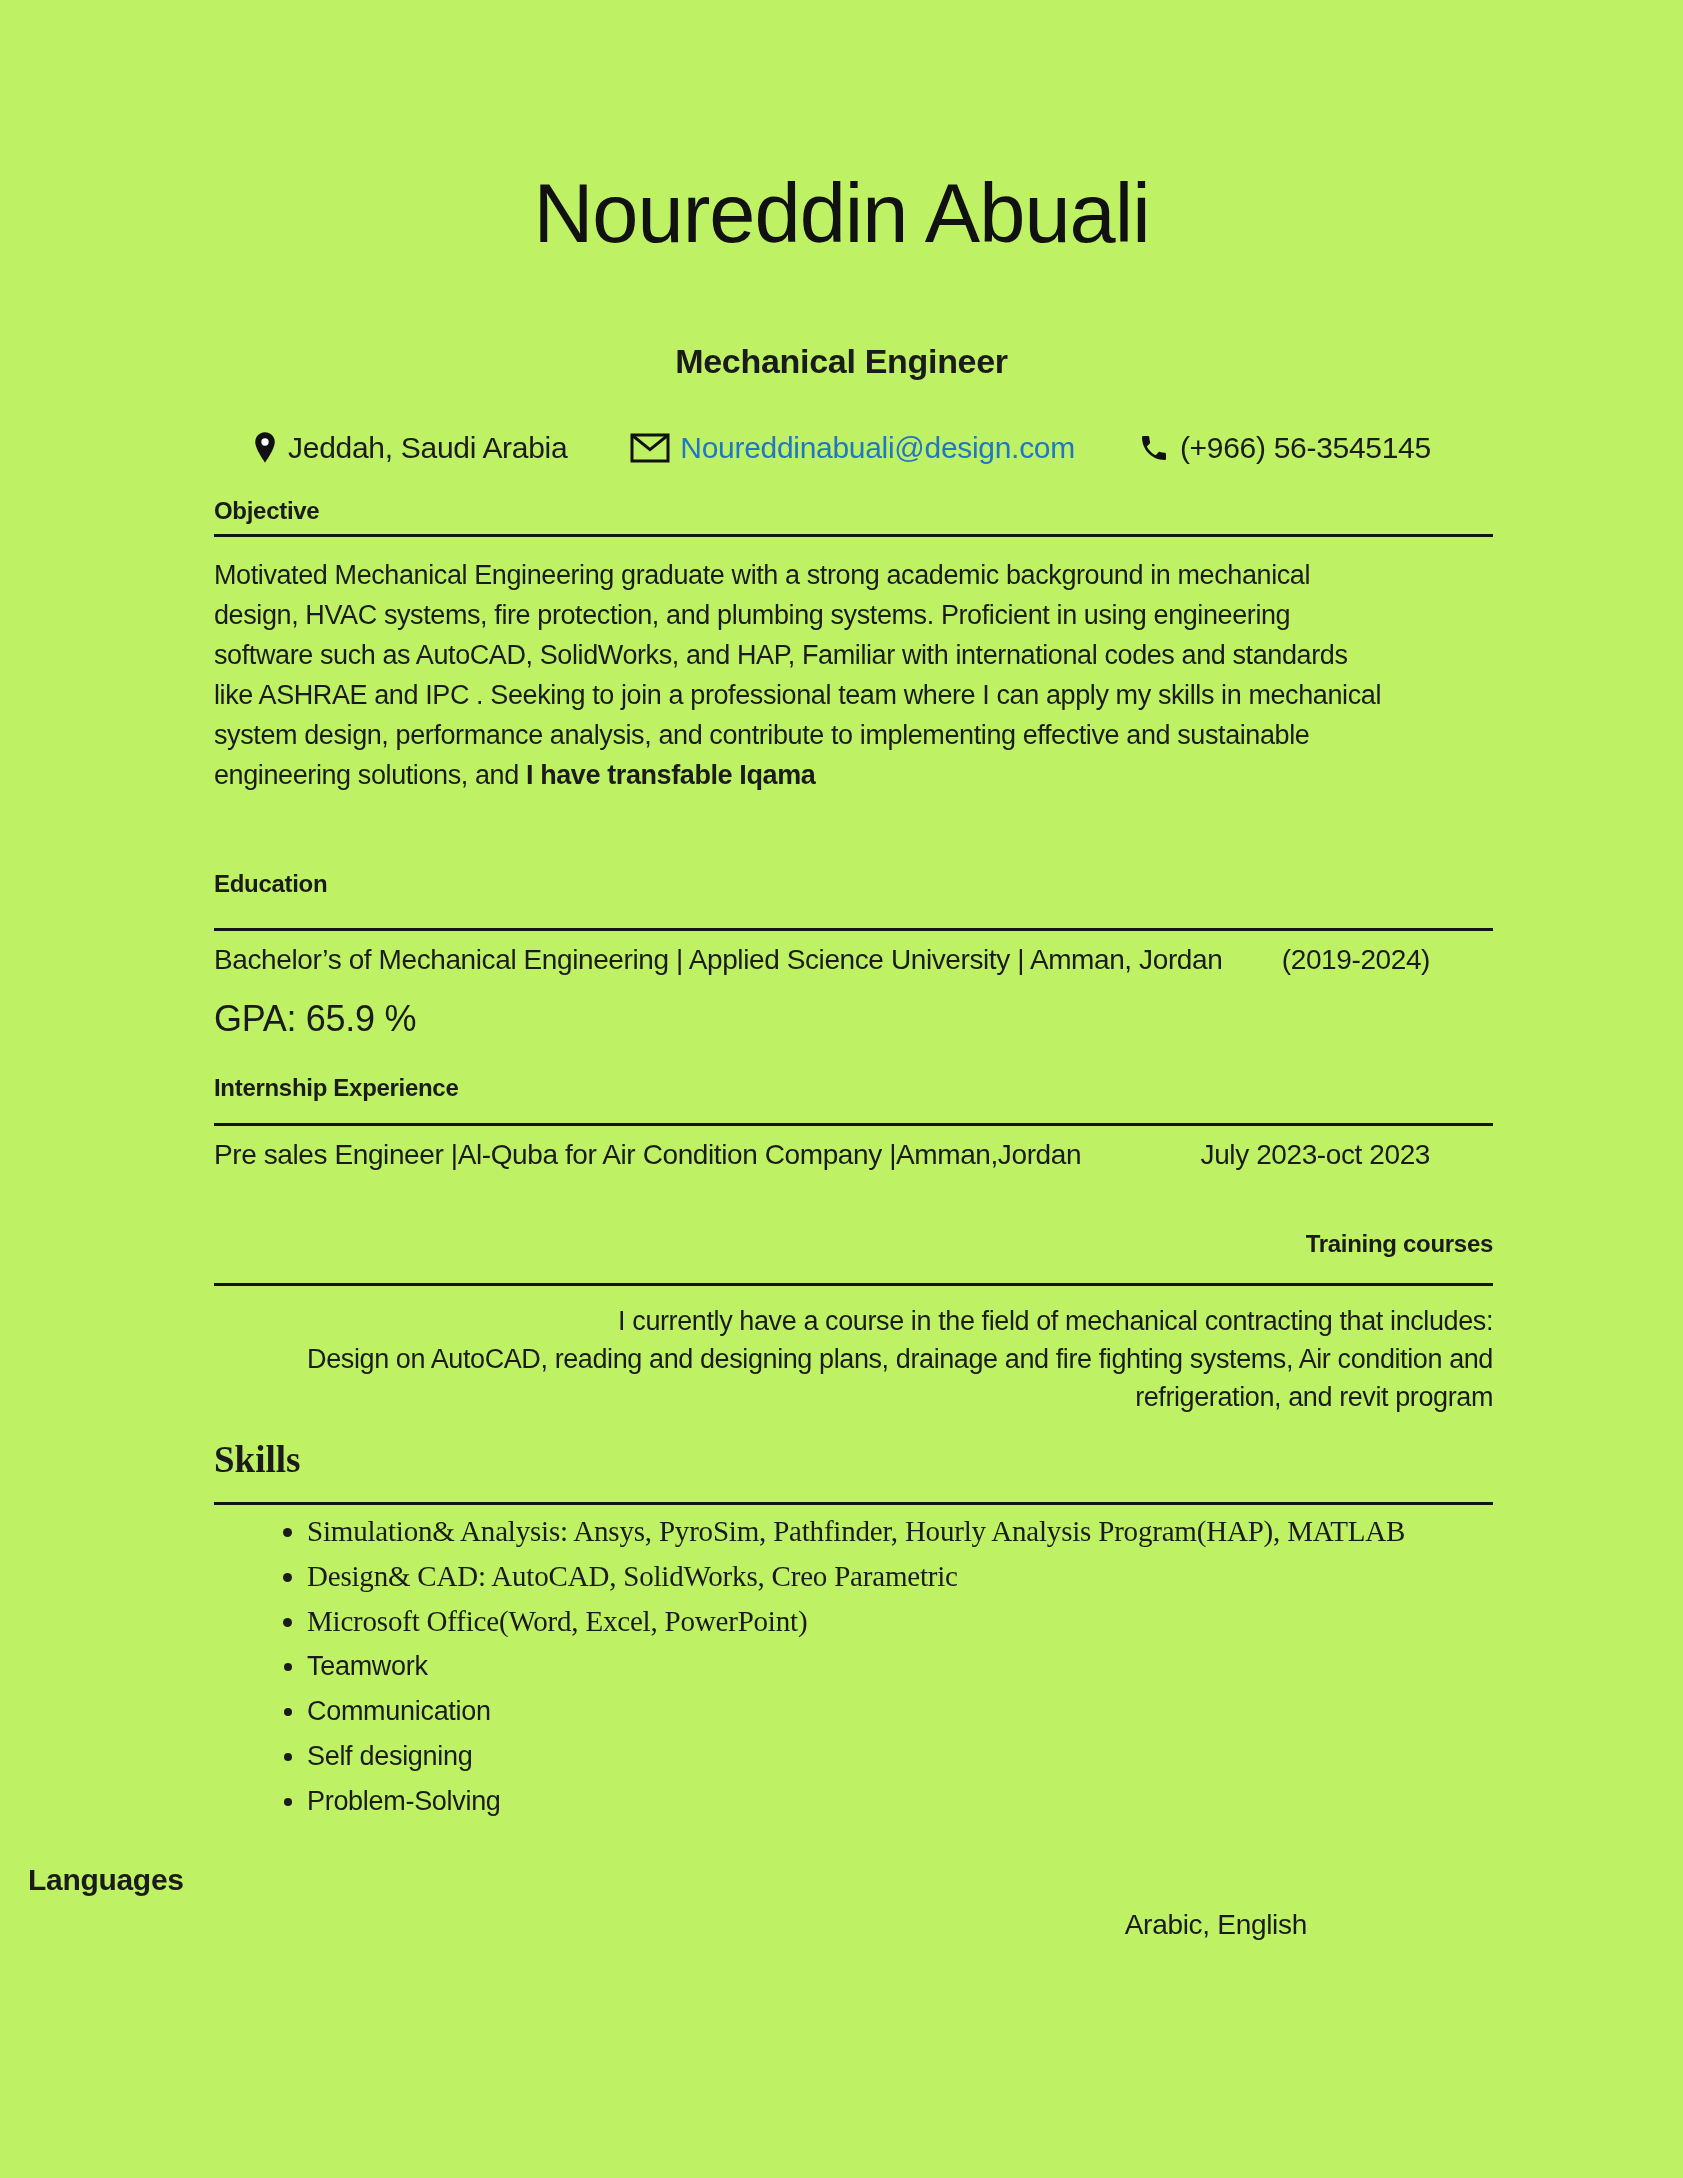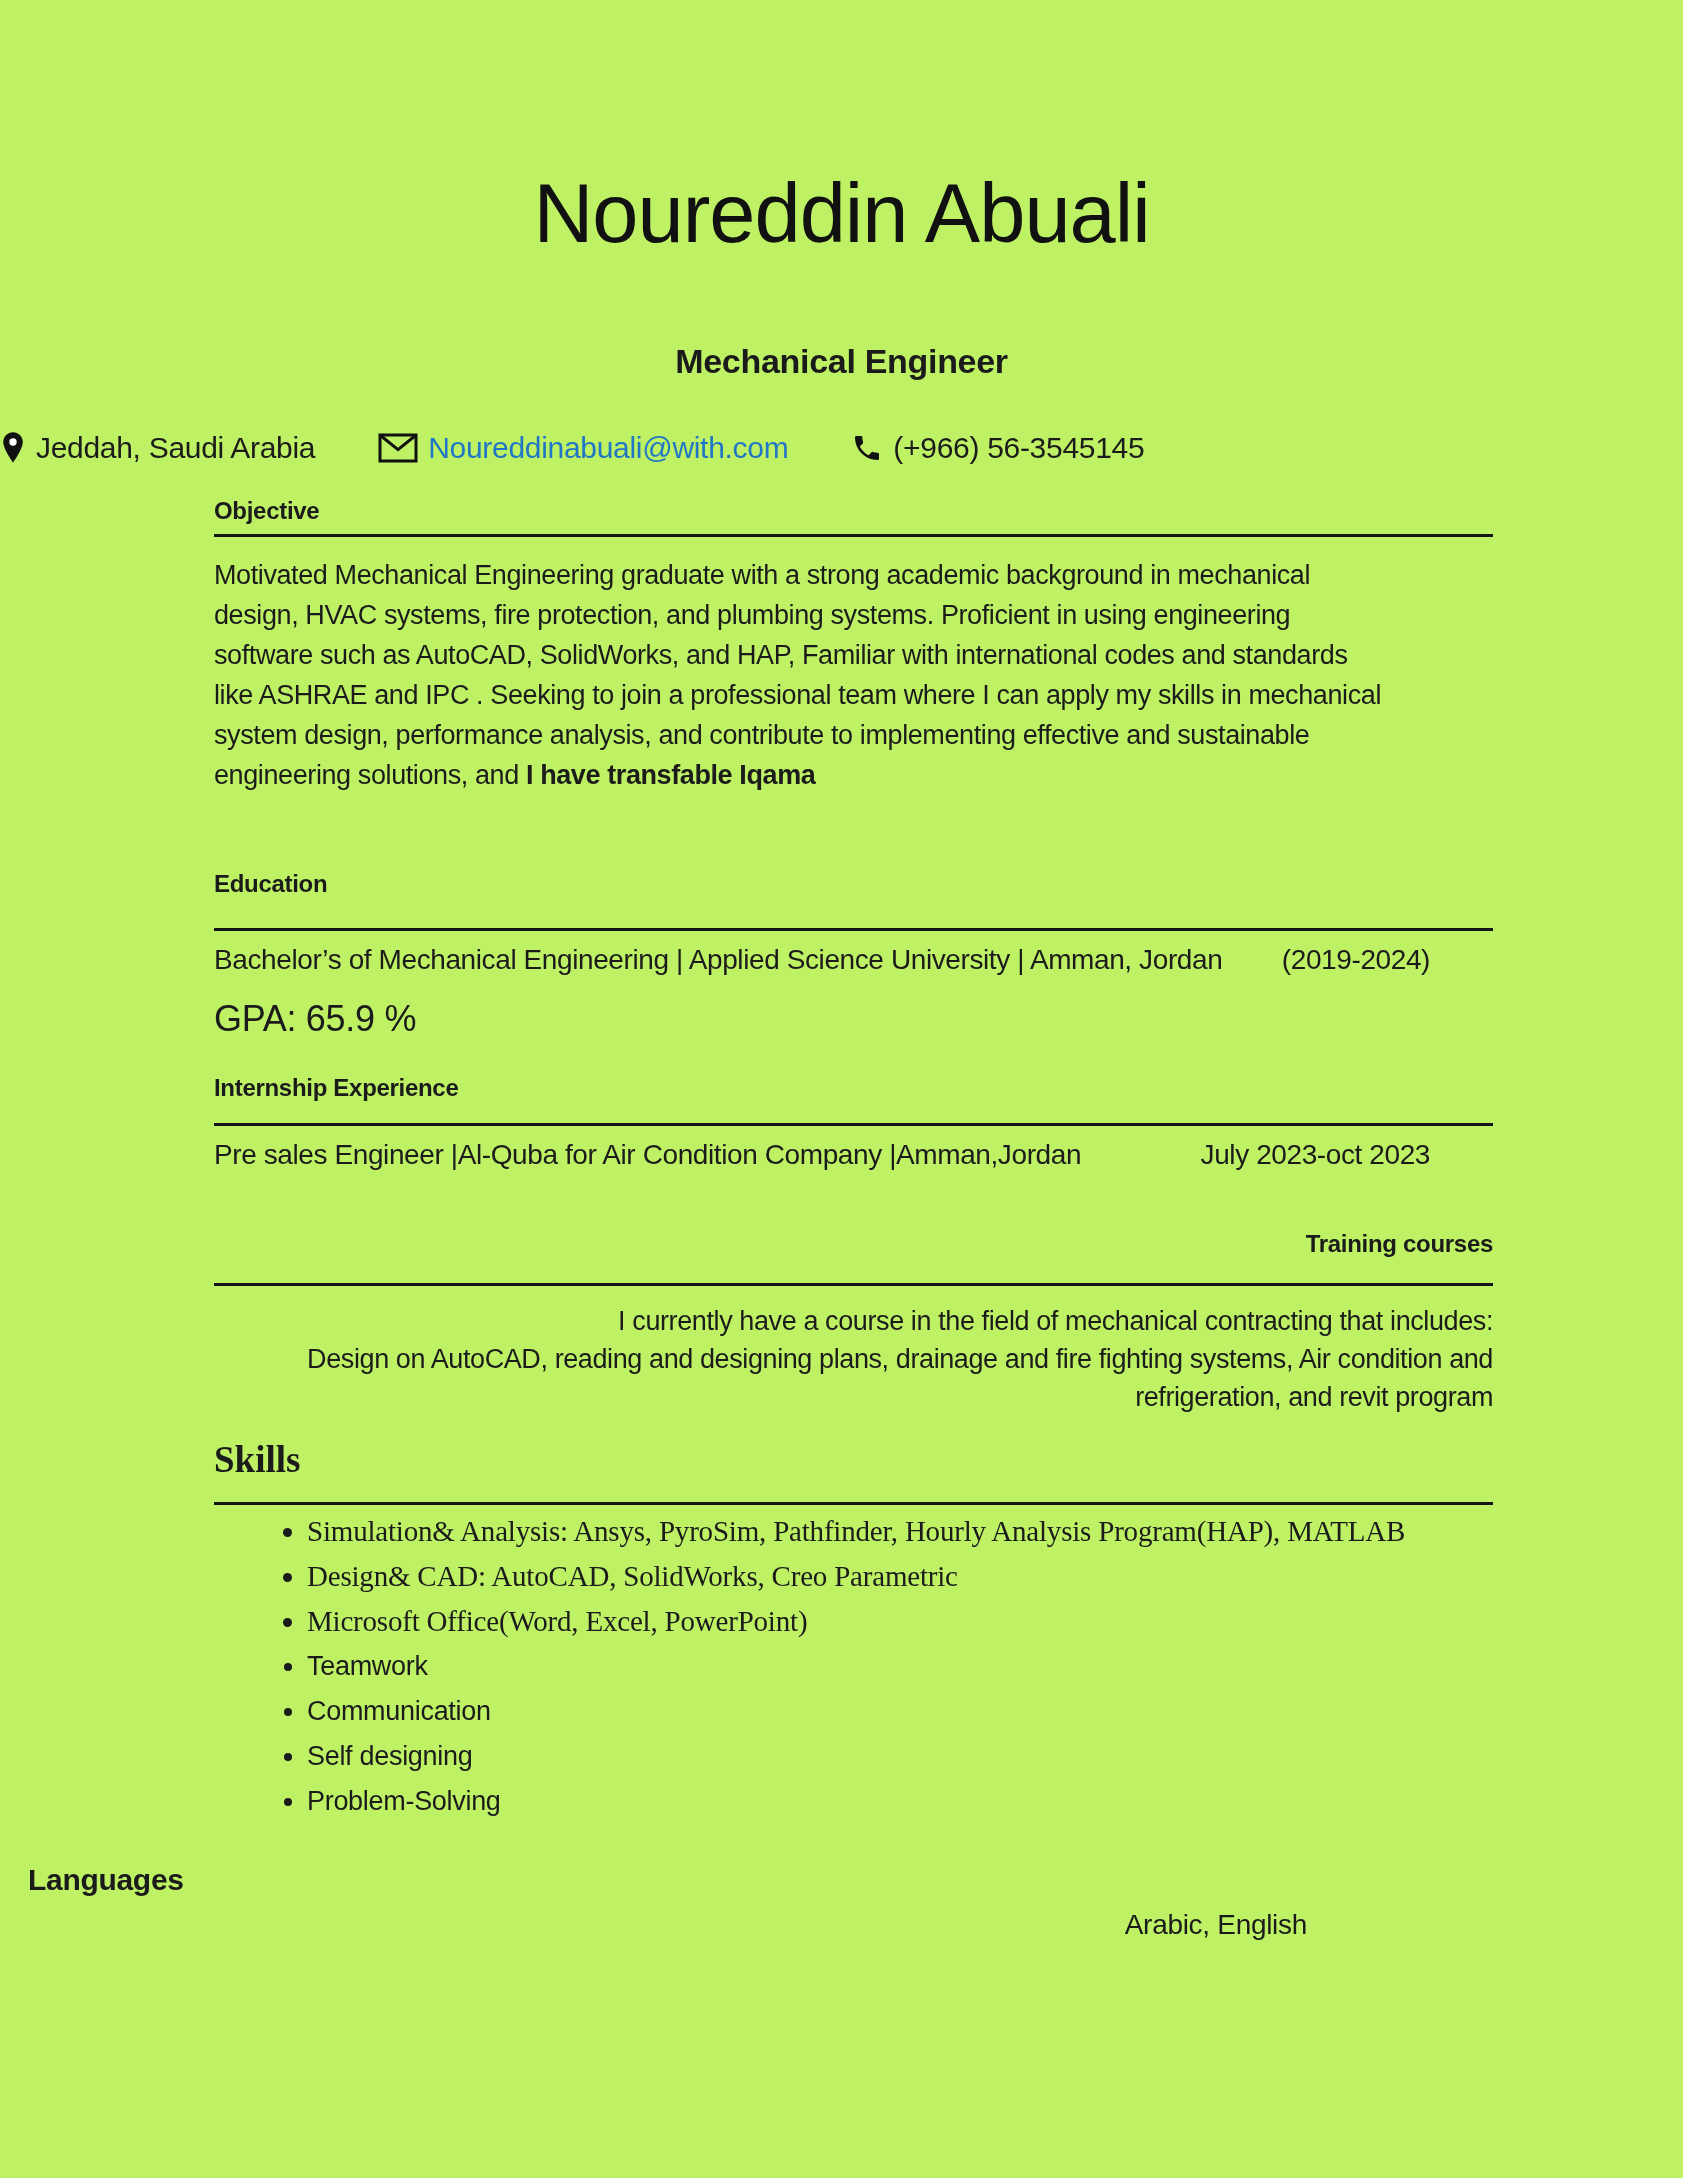--- a/index.html
+++ b/index.html
@@ -24,21 +24,21 @@
   .job-title{
     margin-top:81px;
     font-size:34px;
     font-weight:700;
     text-align:center;
     letter-spacing:-0.3px;
   }
   .contact{
     margin-top:50px;
     display:flex;
-    justify-content:flex-start;
+    justify-content:center;
     align-items:center;
     gap:63px;
     font-size:30px;
     letter-spacing:-0.3px;
   }
   .citem{display:flex;align-items:center;gap:10px;}
   .citem svg{display:block;}
   .email-link{color:#2176c5;text-decoration:none;cursor:pointer;}
   .sec{margin-left:214px;width:1279px;}
   .h{
@@ -125,21 +125,21 @@
         <path d="M12 1c-5 0-9 4-9 9 0 6.6 9 19 9 19s9-12.4 9-19c0-5-4-9-9-9z" fill="#111"></path>
         <circle cx="12" cy="10" r="3.4" fill="#fff"></circle>
       </svg>
       <span>Jeddah, Saudi Arabia</span>
     </span>
     <span class="citem">
       <svg width="40" height="30" viewBox="0 0 24 18">
         <rect x="1.2" y="1.2" width="21.6" height="15.6" fill="none" stroke="#111" stroke-width="1.8"></rect>
         <path d="M1.5 1.5 L12 10 L22.5 1.5" fill="none" stroke="#111" stroke-width="1.8"></path>
       </svg>
-      <a class="email-link">Noureddinabuali@with.com</a>
+      <a class="email-link">Noureddinabuali@design.com</a>
     </span>
     <span class="citem">
       <svg width="32" height="32" viewBox="0 0 24 24">
         <path d="M6.62 10.79c1.44 2.83 3.76 5.14 6.59 6.59l2.2-2.21c.27-.27.67-.36 1.02-.24 1.12.37 2.33.57 3.57.57.55 0 1 .45 1 1V20c0 .55-.45 1-1 1-9.39 0-17-7.61-17-17 0-.55.45-1 1-1h3.5c.55 0 1 .45 1 1 0 1.25.2 2.45.57 3.57.11.35.03.74-.25 1.02l-2.2 2.2z" fill="#111"></path>
       </svg>
       <span>(+966) 56-3545145</span>
     </span>
   </div>
 
   <section class="sec sec-objective">

